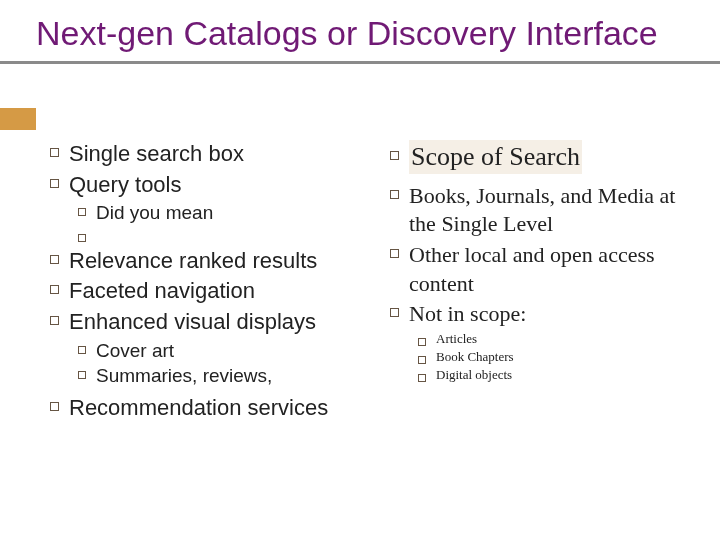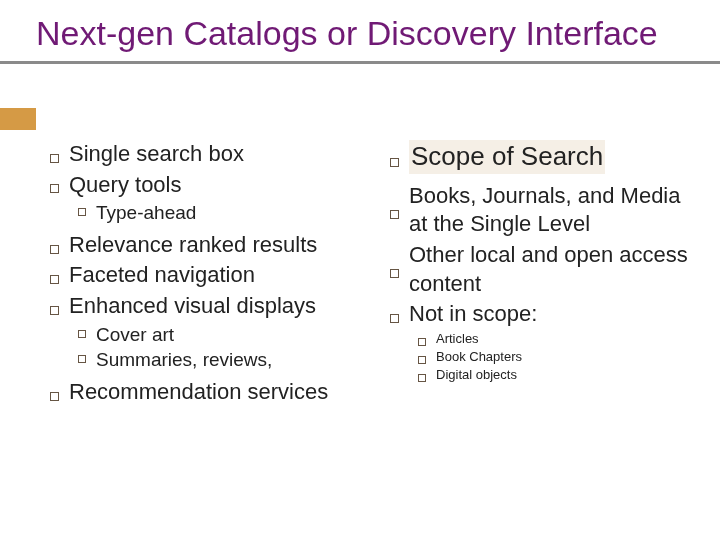--- a/index.html
+++ b/index.html
@@ -34,24 +34,24 @@
     background: #d59a45;
   }
   .content {
     position: absolute;
     top: 140px;
     left: 50px;
     right: 20px;
     display: flex;
   }
   .col-left { width: 340px; }
-  .col-right { width: 300px; }
+  .col-right { width: 300px; font-family: Liberation Serif, serif; }
   .b1 {
     display: flex;
-    align-items: center;
+    align-items: flex-start;
     font-size: 22px;
     color: #222;
     line-height: 1.3;
     margin-bottom: 2px;
   }
   .b1-large {
     font-size: 26px;
     margin-bottom: 4px;
   }
   .b2 {
@@ -99,21 +99,24 @@
     <div class="b1">
       <span class="sq-open"></span>
       <span>Single search box</span>
     </div>
     <div class="b1">
       <span class="sq-open"></span>
       <span>Query tools</span>
     </div>
     <div class="b2">
       <span class="sq-open sq-open-sm"></span>
-      <span>Type-ahead</span>
+      <span>Did you mean</span>
+    </div>
+    <div class="b2">
+      <span class="sq-open sq-open-sm"></span>
     </div>
     <div class="gap"></div>
     <div class="b1">
       <span class="sq-open"></span>
       <span>Relevance ranked results</span>
     </div>
     <div class="b1">
       <span class="sq-open"></span>
       <span>Faceted navigation</span>
     </div>

